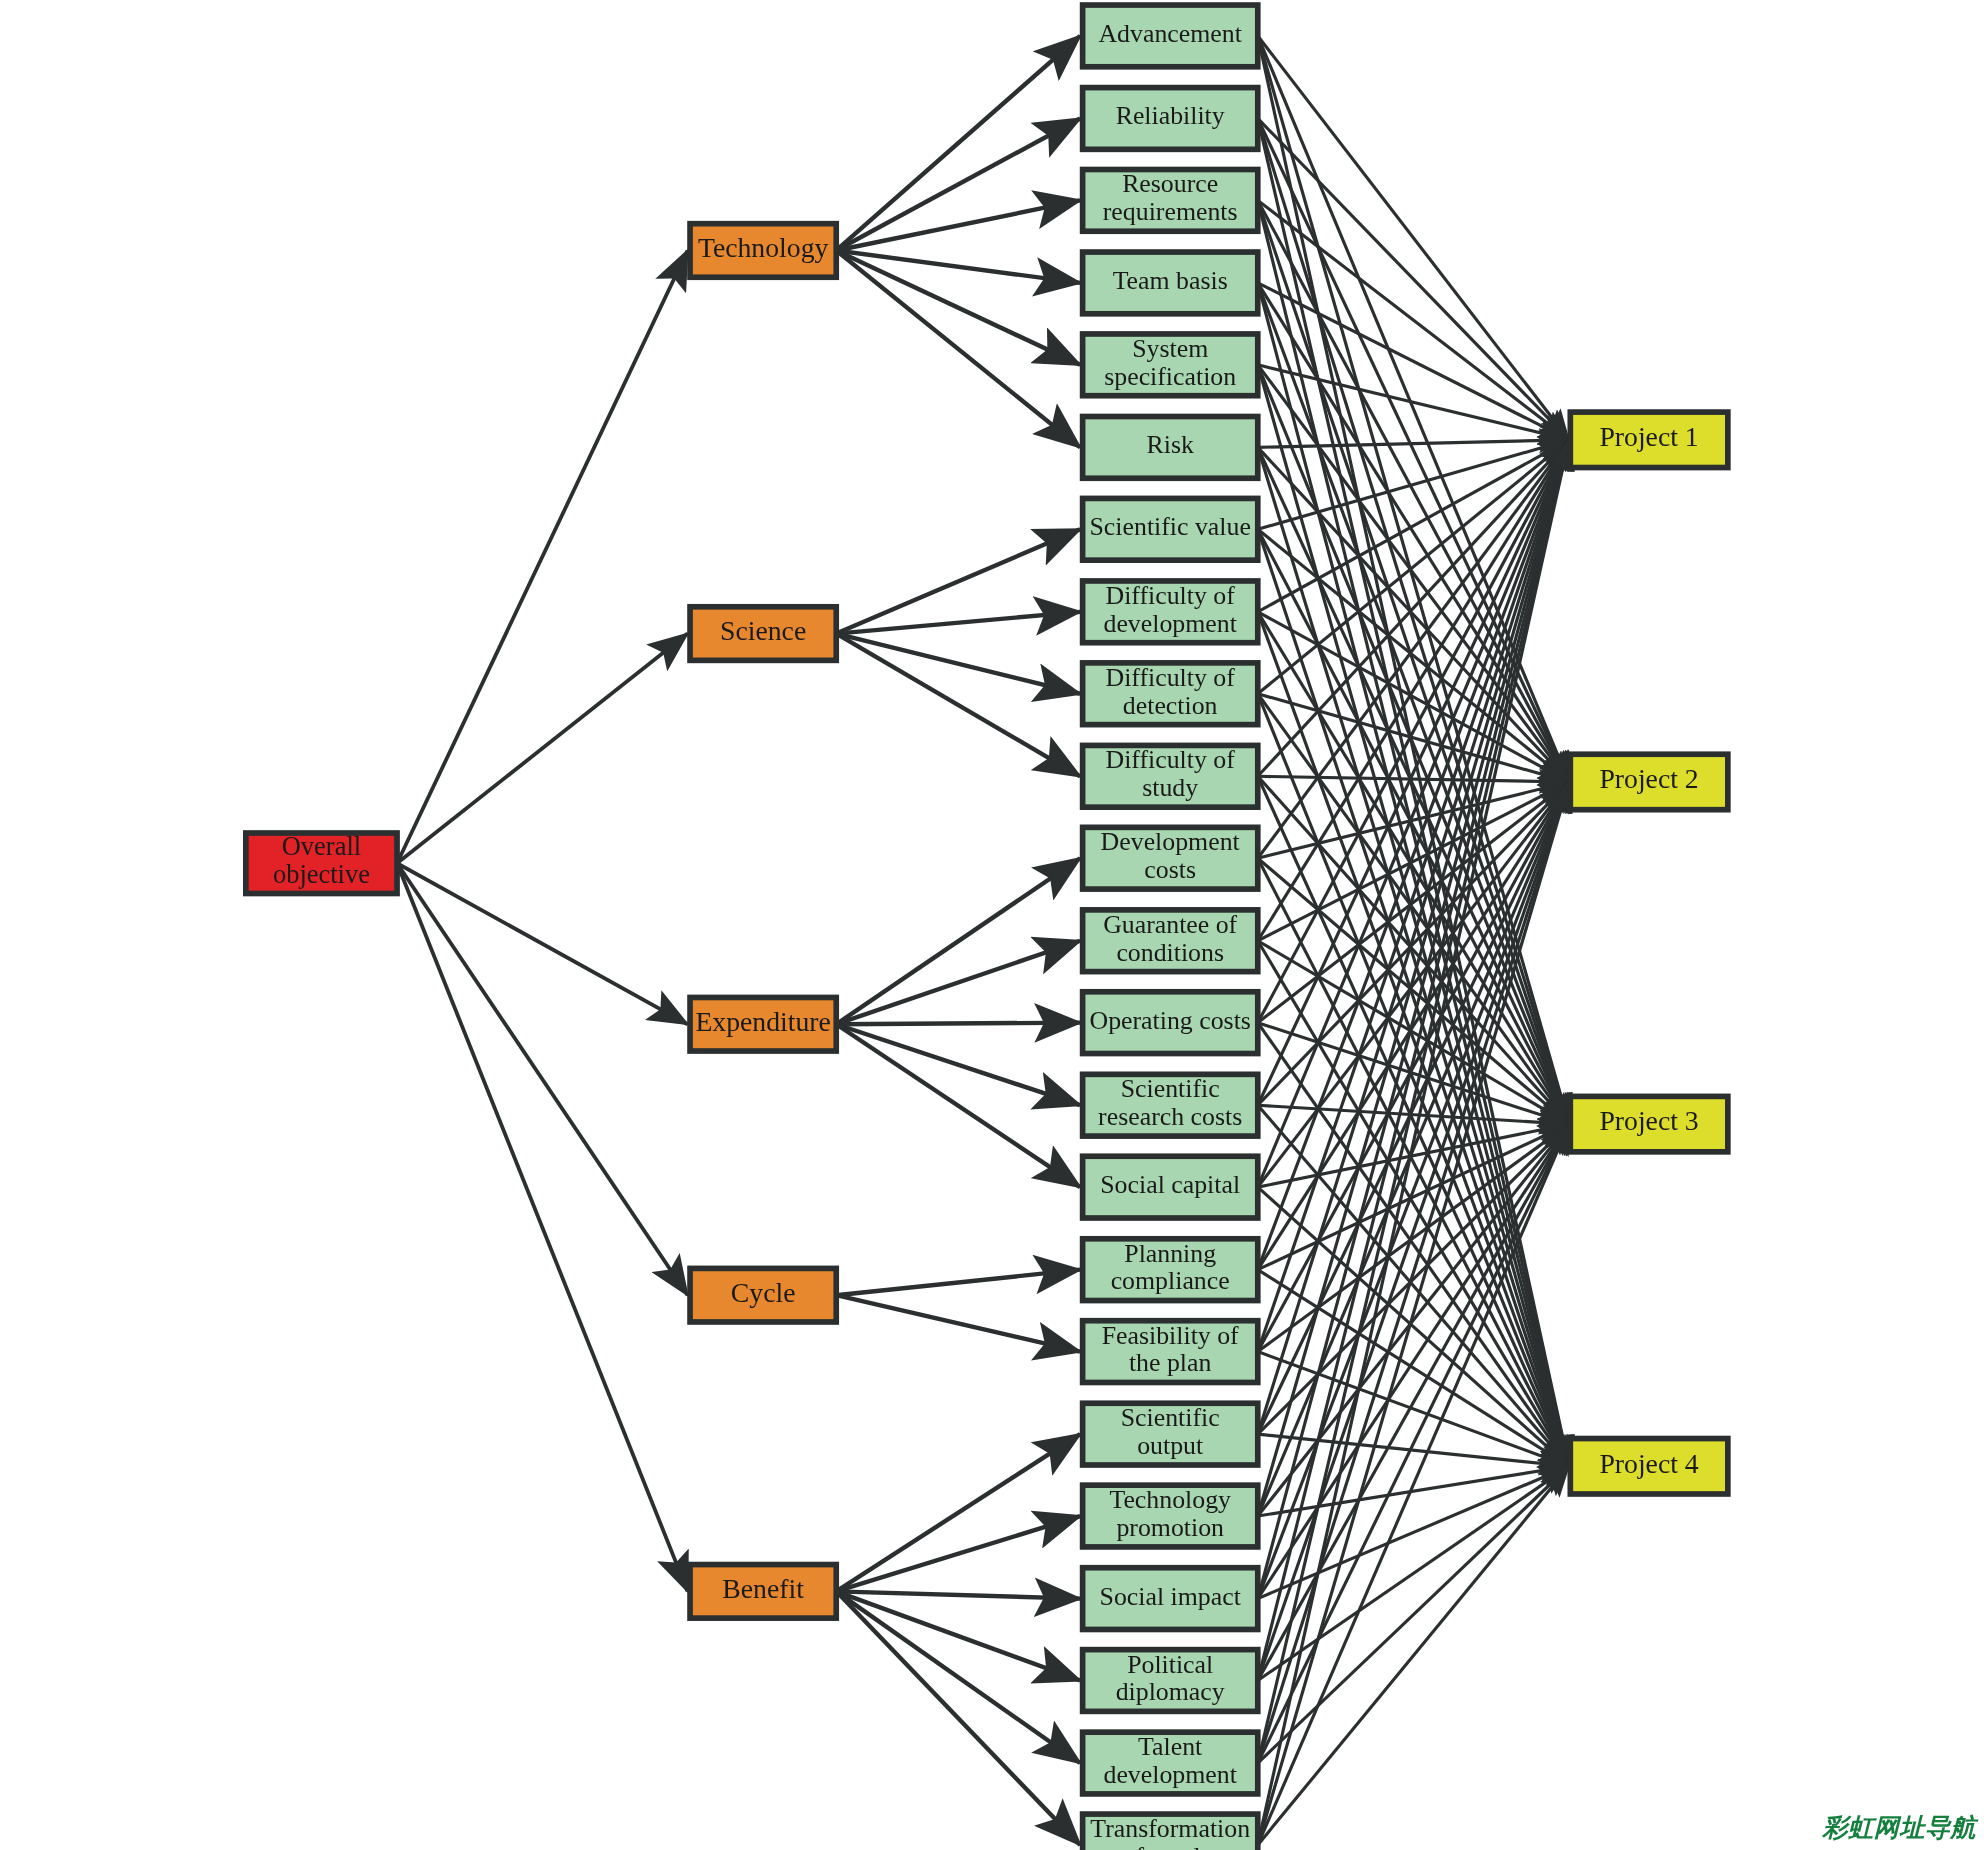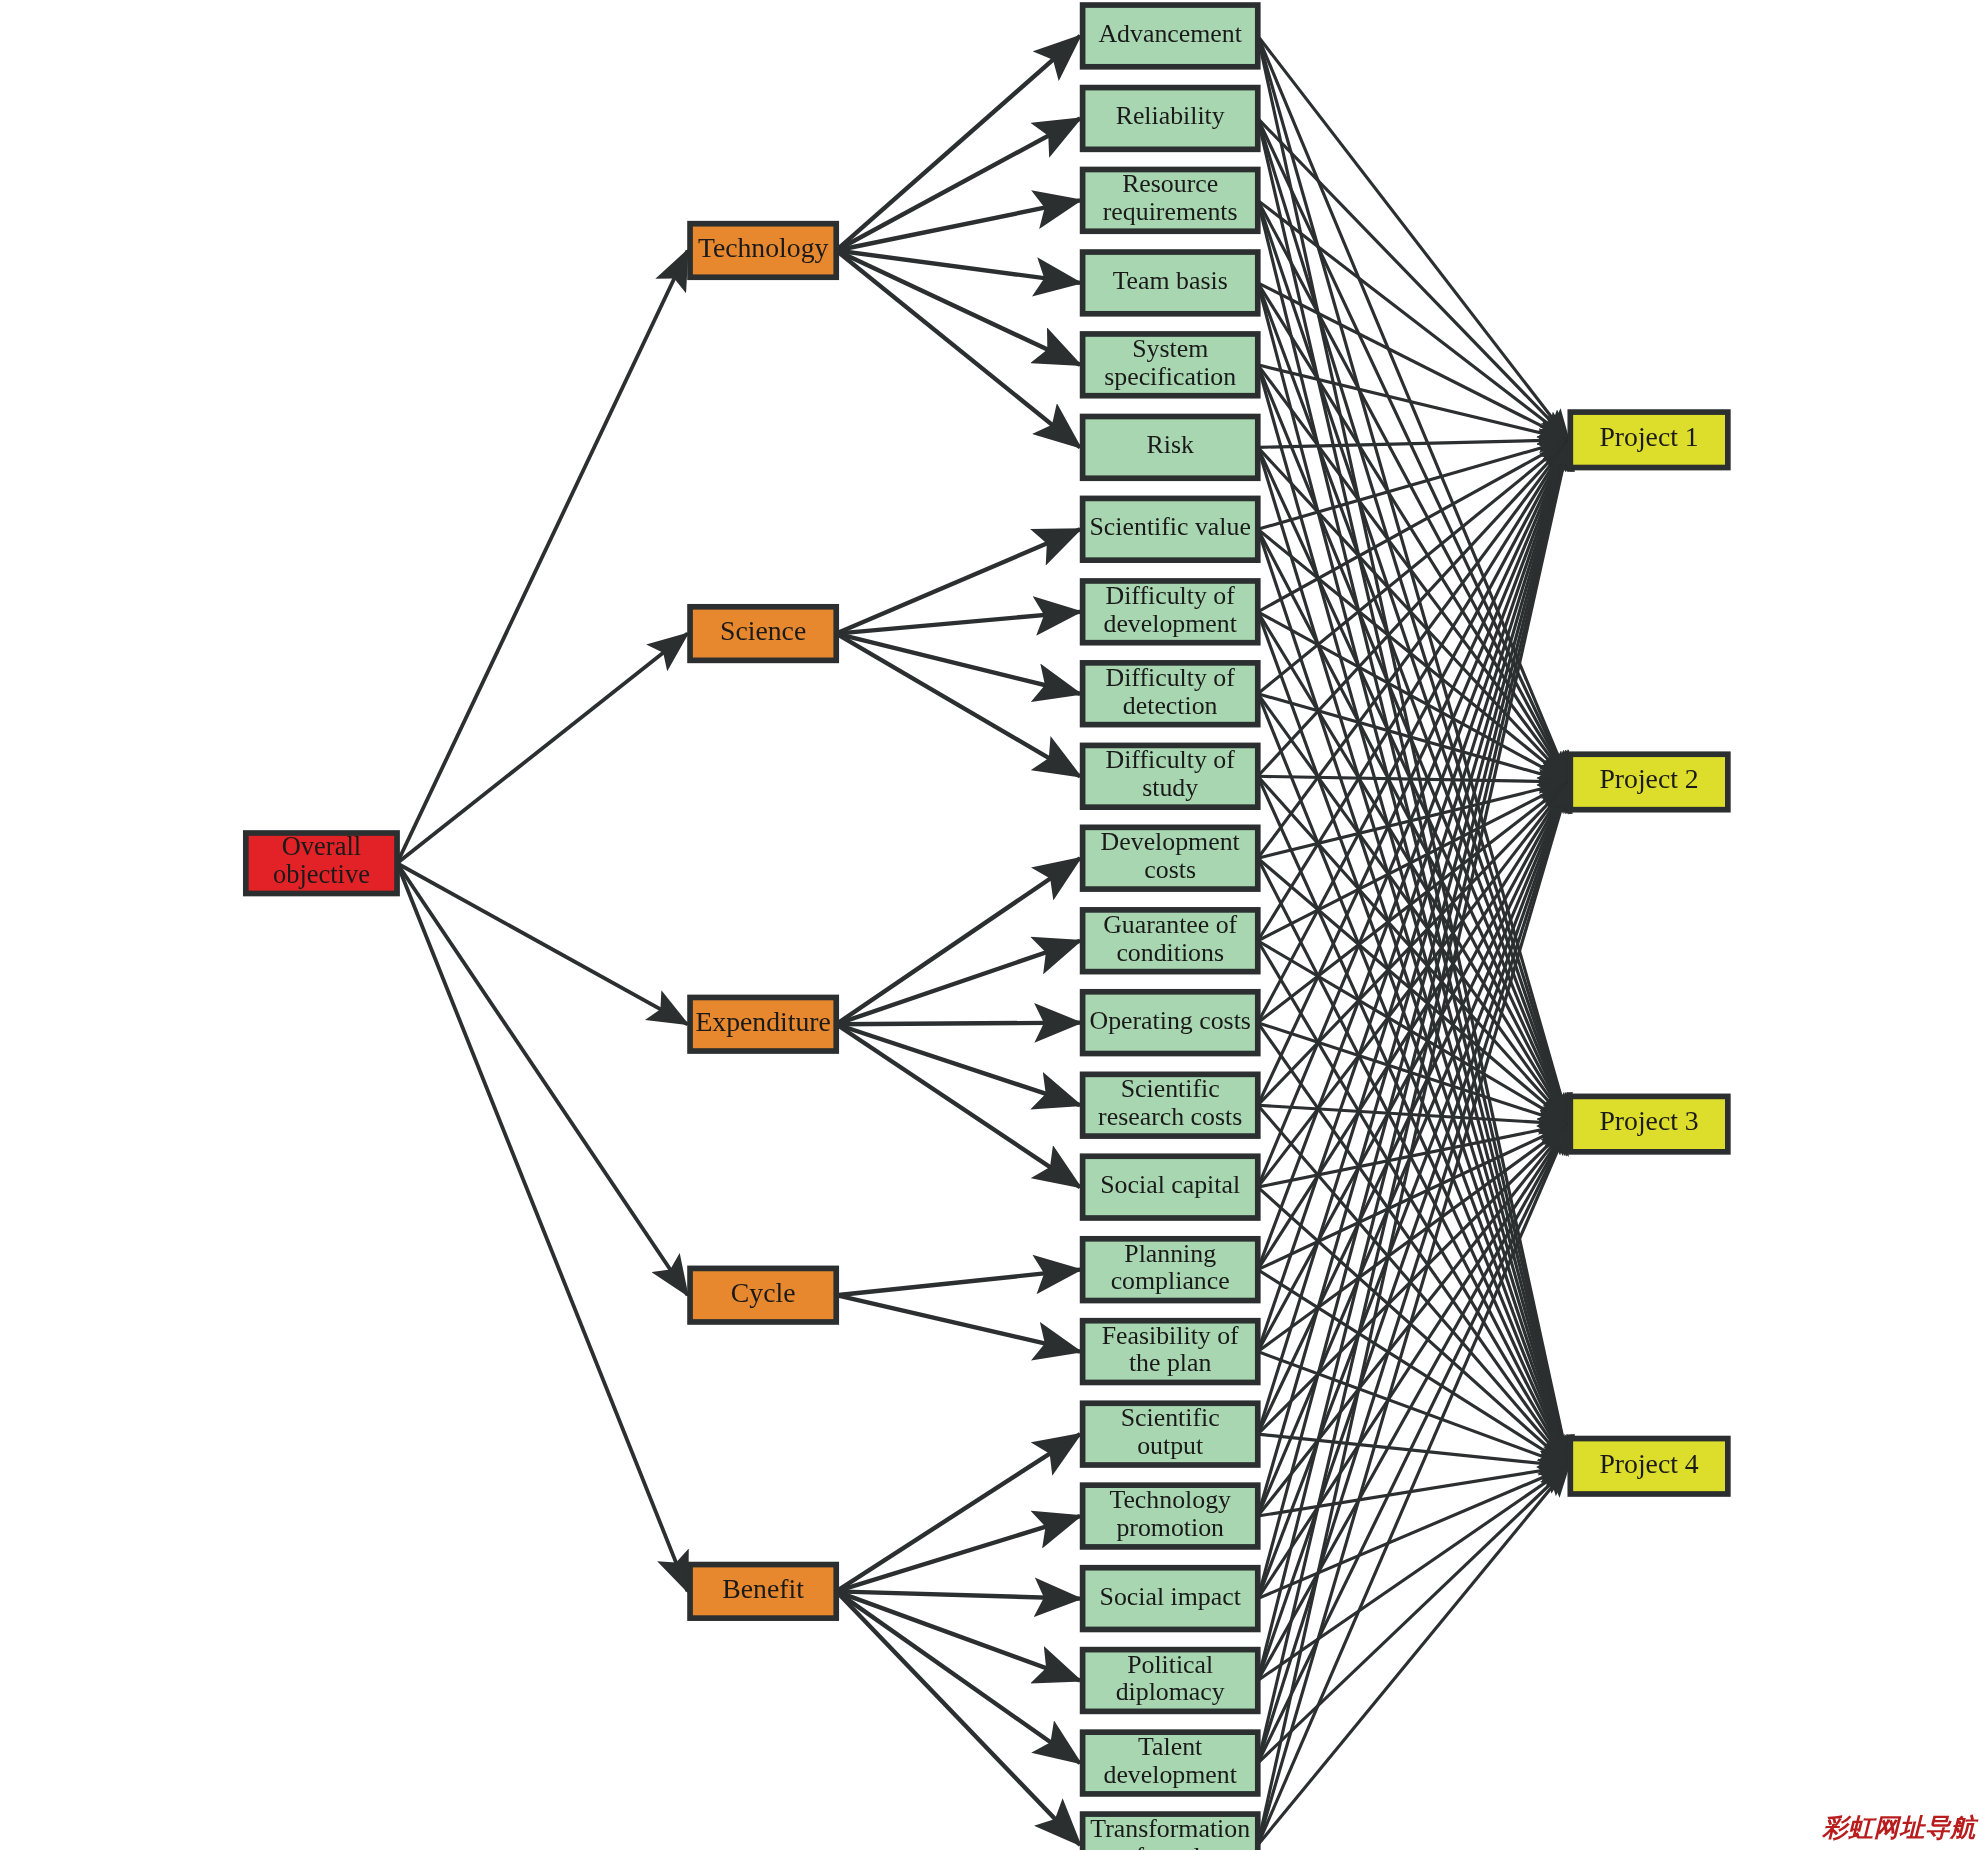--- a/index.html
+++ b/index.html
@@ -46,21 +46,21 @@
   .edge-crit  { stroke-width: 7; }
   .edge-dense { stroke-width: 5; }
   .watermark {
     position: absolute;
     right: 8.8px;
     bottom: 6.3px;
     font-family: "DejaVu Sans", sans-serif;
     font-weight: bold;
     font-style: italic;
     font-size: 25px;
-    color: #b91c1c;
+    color: #15803d;
     letter-spacing: 0.6px;
     white-space: nowrap;
   }
 </style>
 </head>
 <body>
 
 <div id="diagram-root">
   <svg id="ahp-svg" viewBox="0 0 3150 2936" xmlns="http://www.w3.org/2000/svg">
     <defs>

